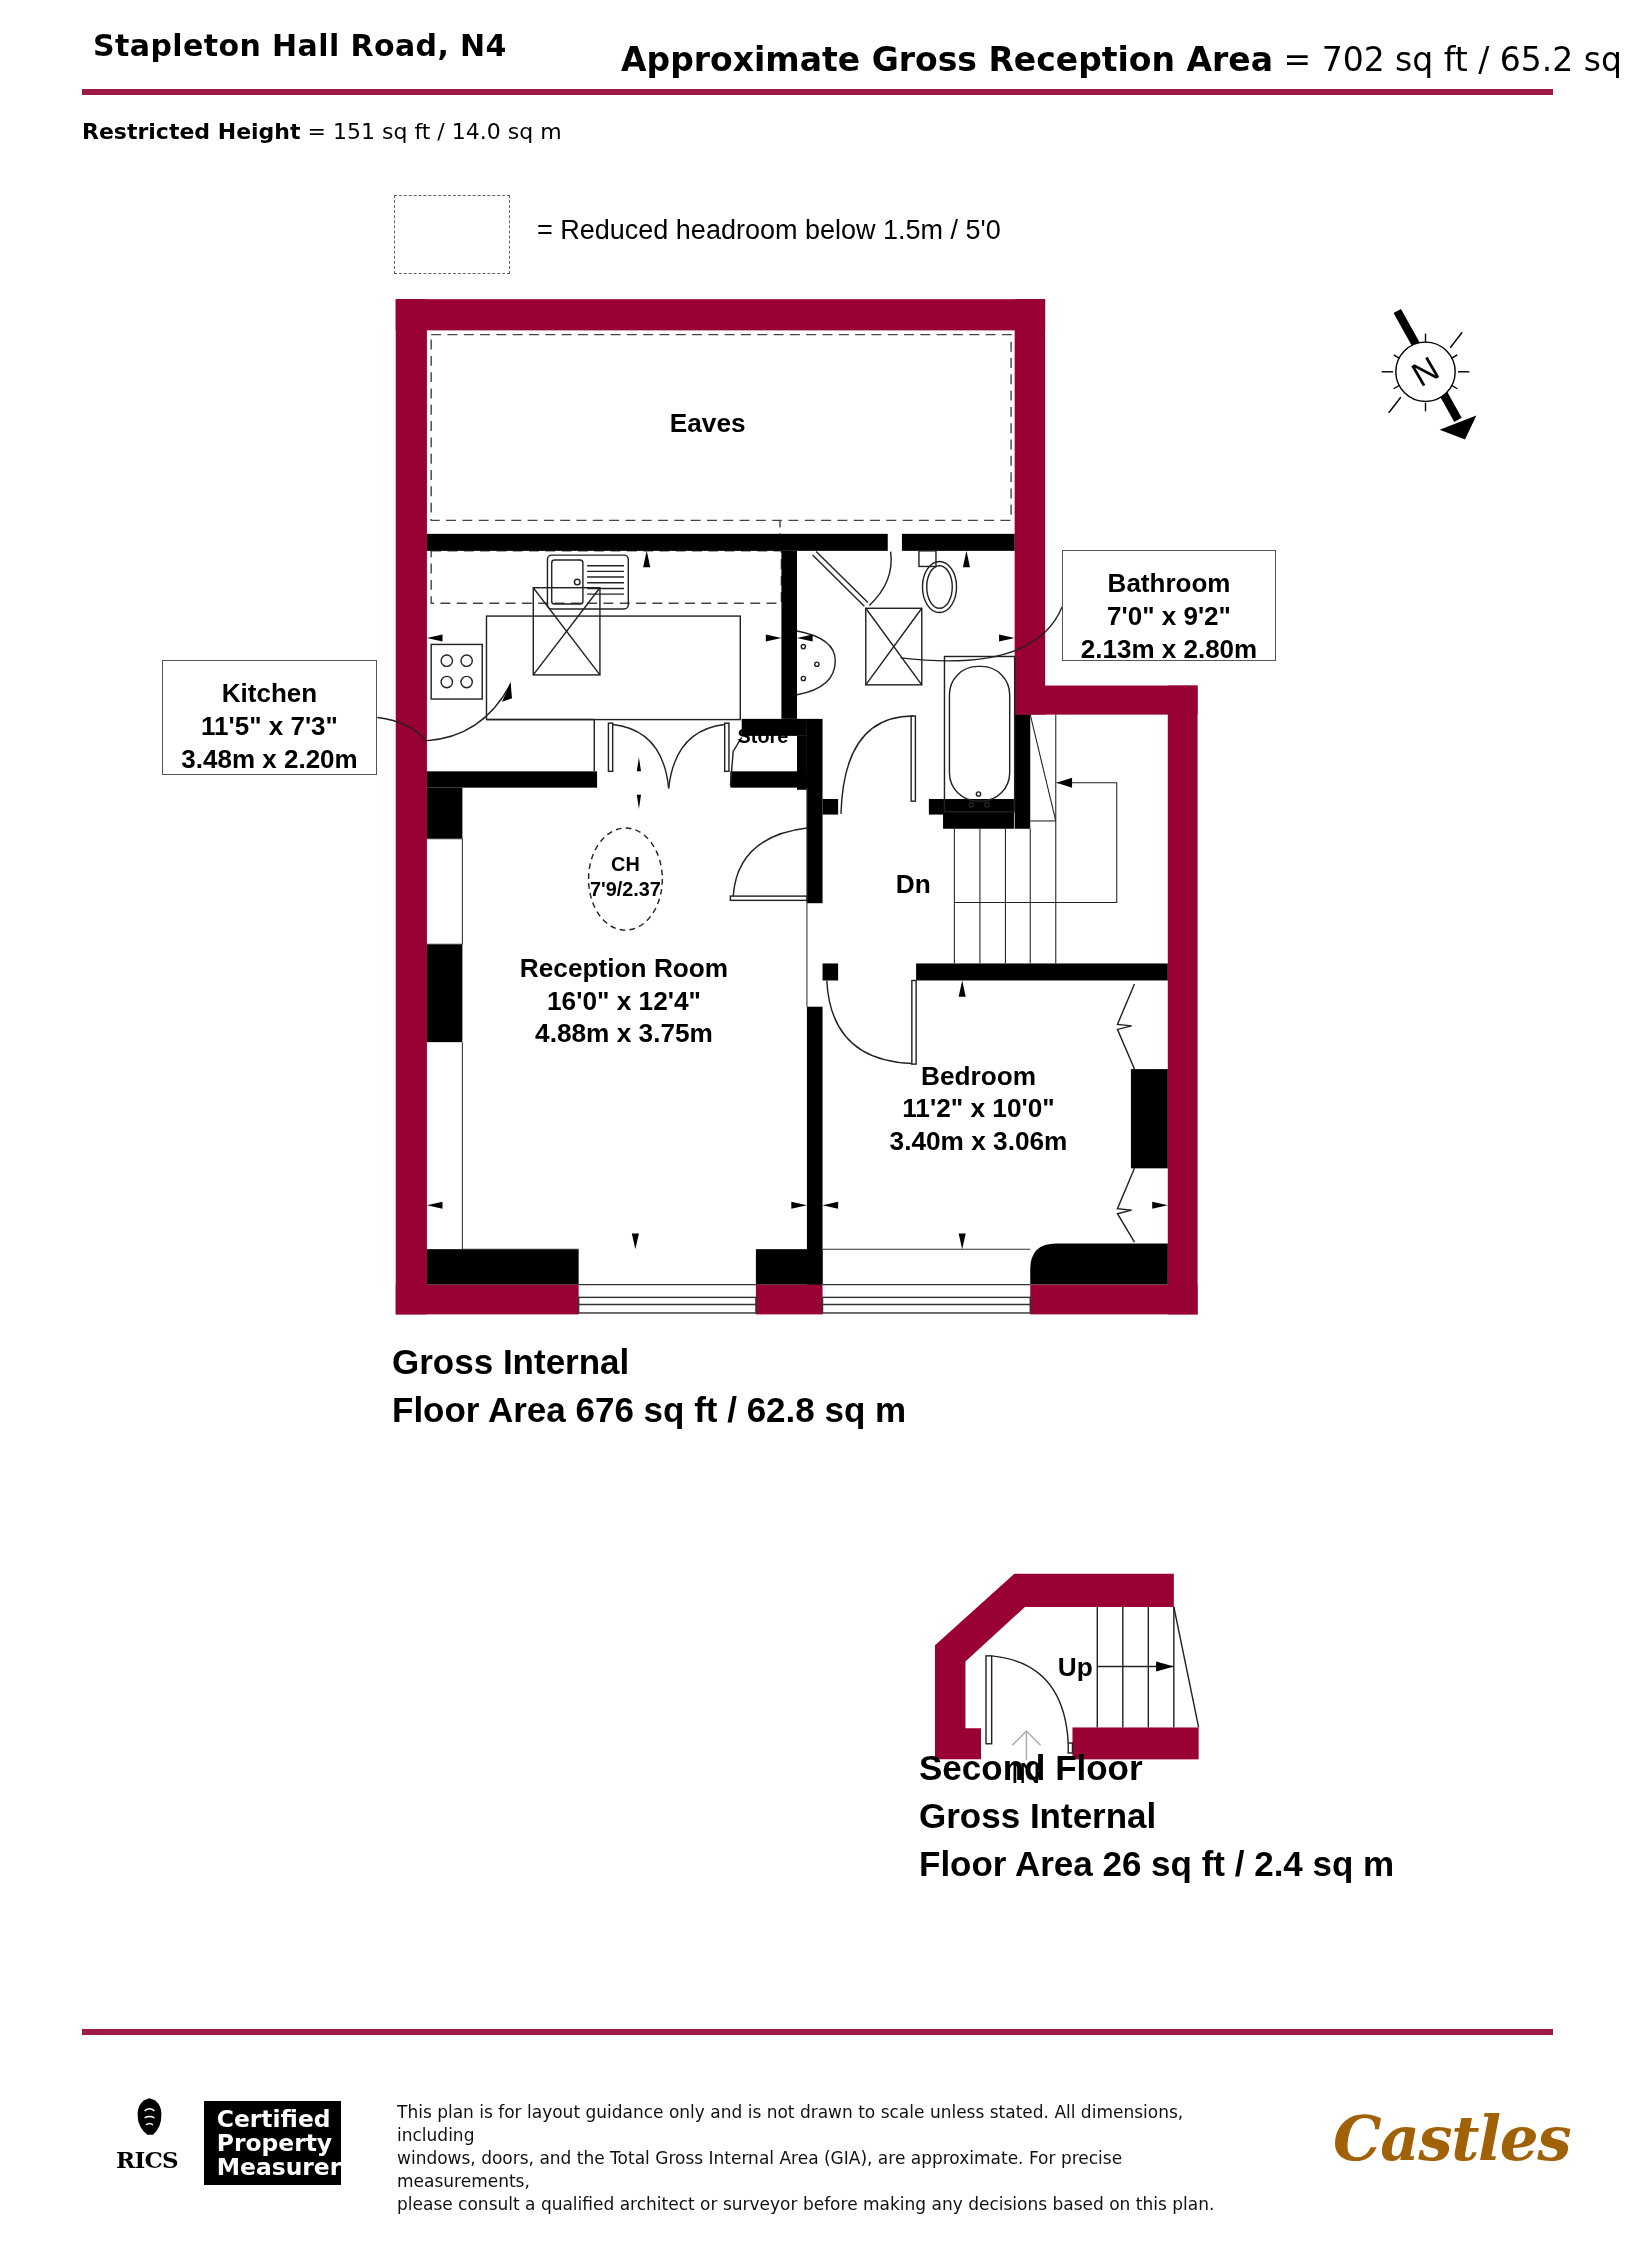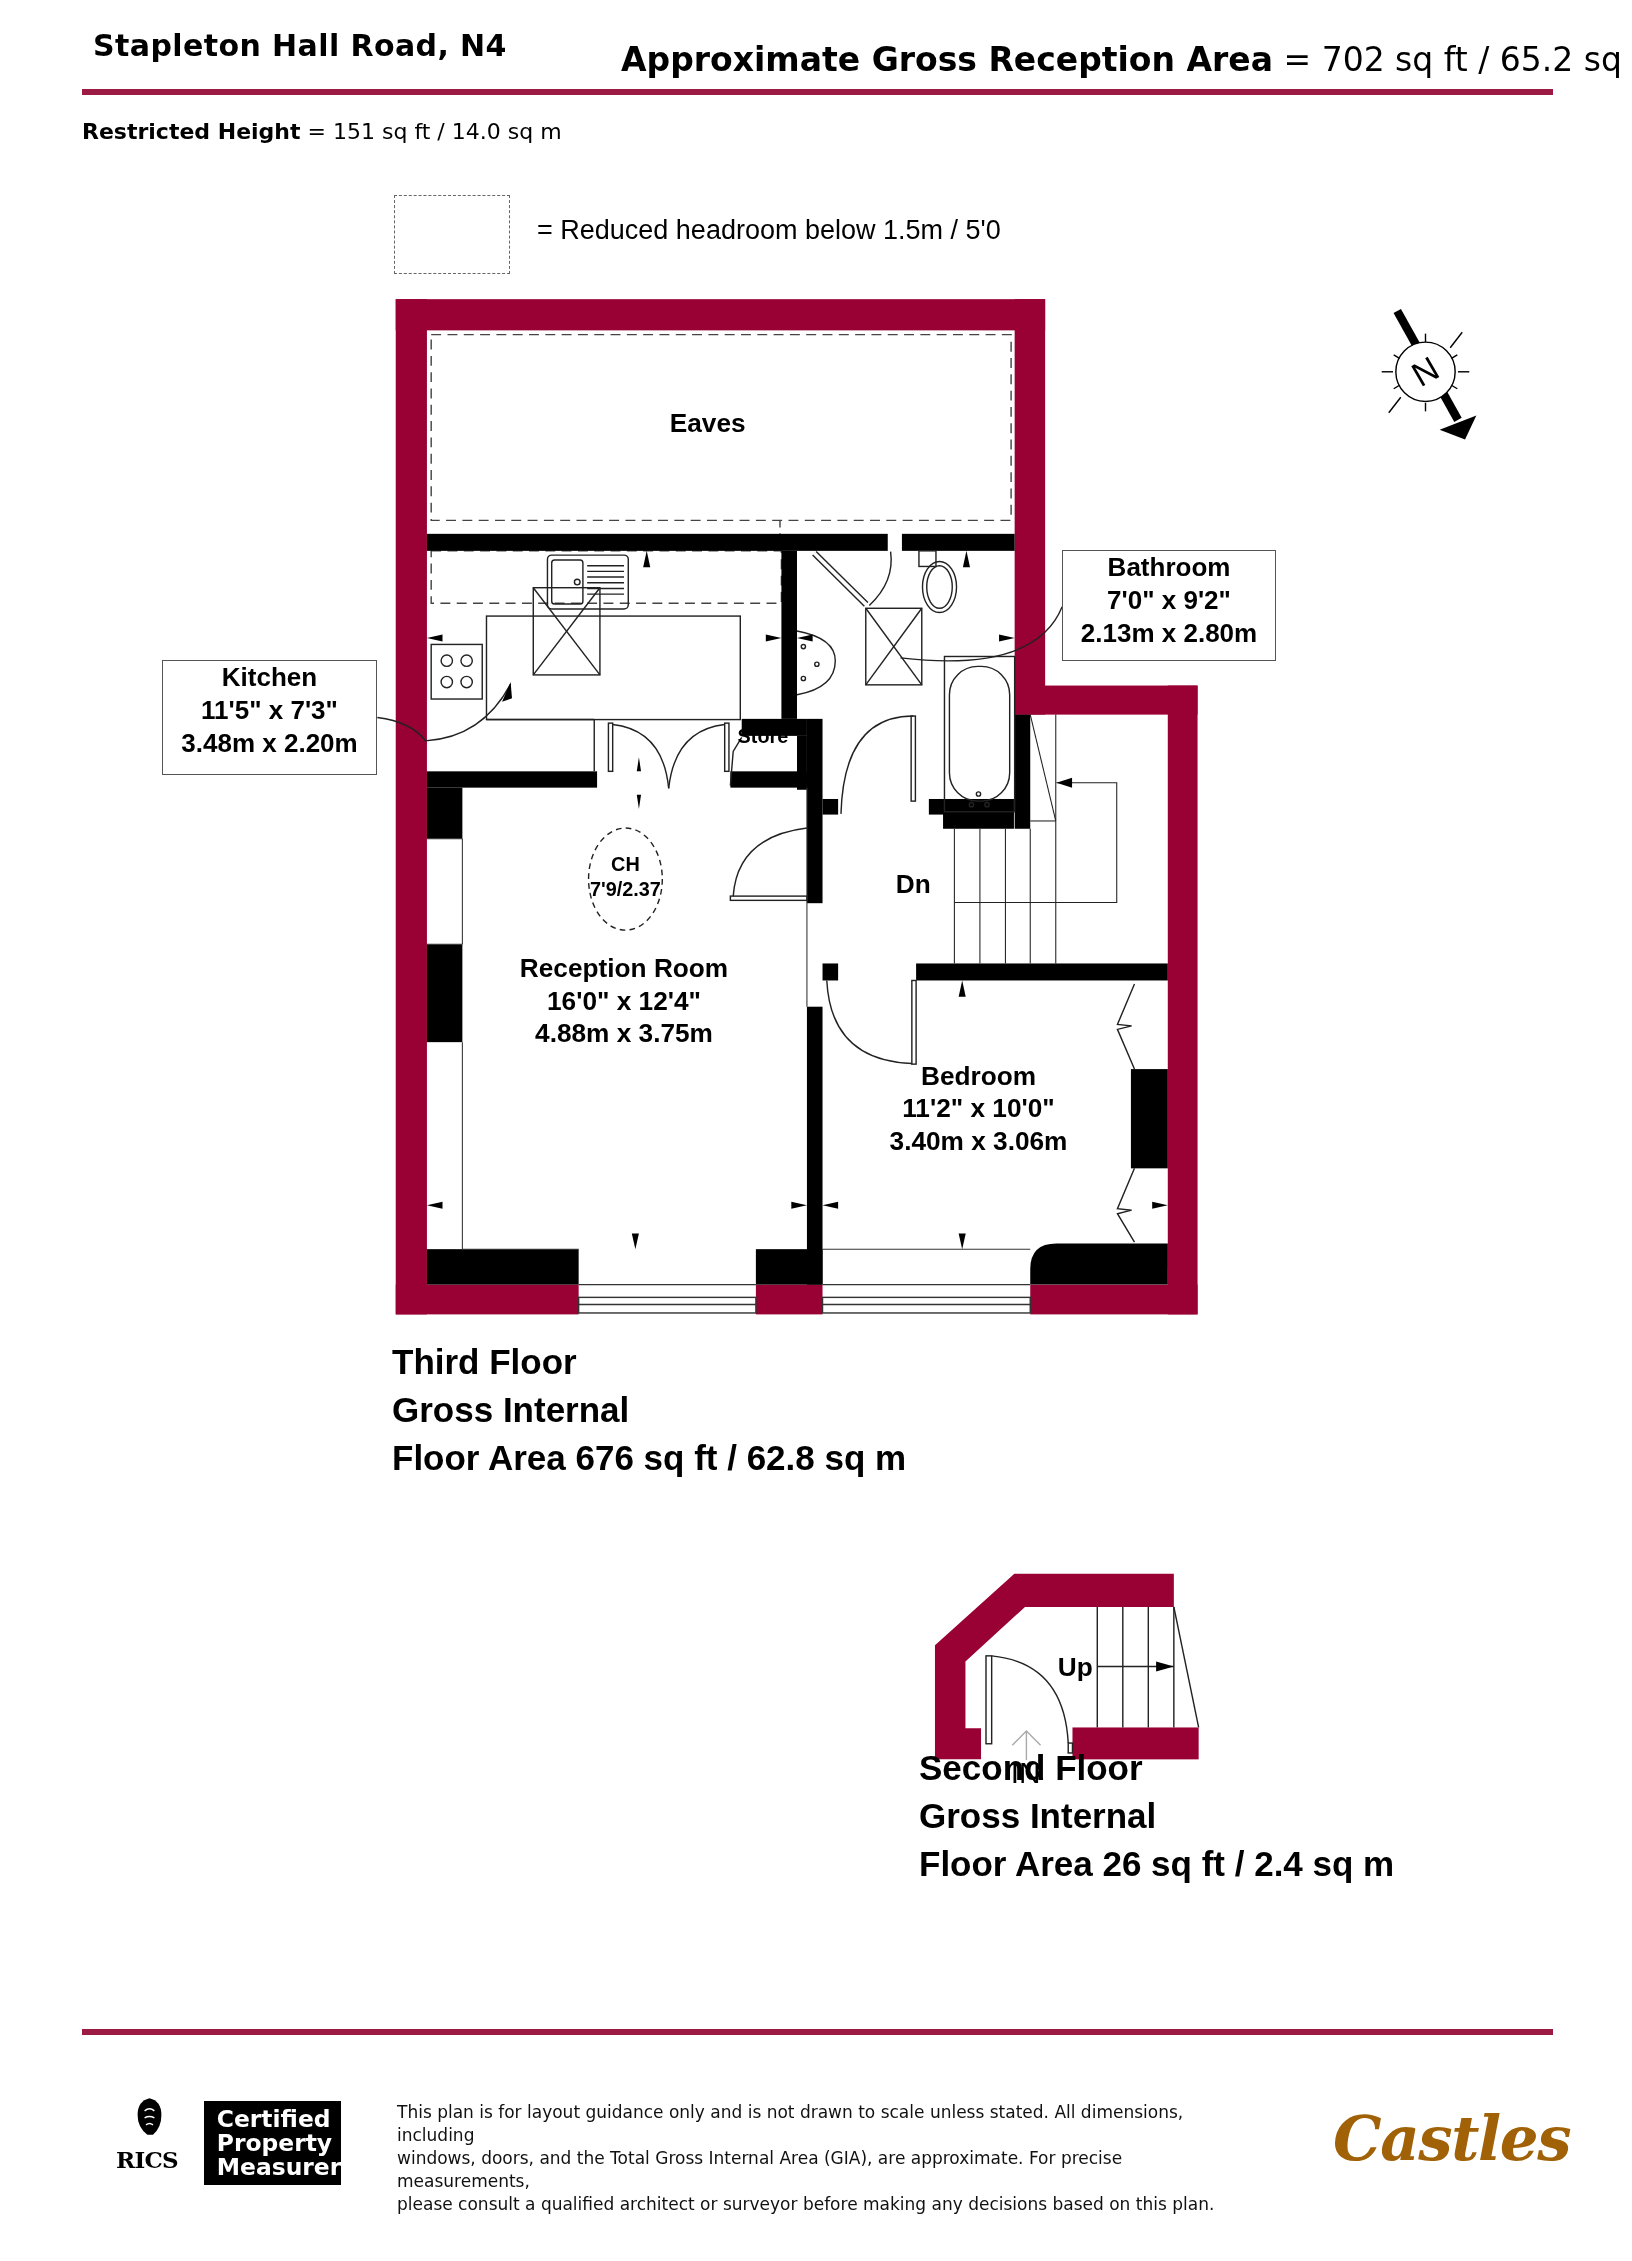--- a/index.html
+++ b/index.html
@@ -5,21 +5,21 @@
   html, body { margin:0; padding:0; background:#ffffff; }
   body { width:1633px; height:2261px; position:relative; overflow:hidden; font-family:"Liberation Sans", sans-serif; color:#000; }
   .abs { position:absolute; }
   .hdr-title { left:93px; top:28px; font-size:30px; font-weight:bold; white-space:nowrap; letter-spacing:0.4px; font-family:"DejaVu Sans", sans-serif; }
   .hdr-area { left:621px; top:40px; font-size:33px; white-space:nowrap; font-family:"DejaVu Sans", sans-serif; }
   .hdr-area b { font-weight:bold; }
   .hdr-area span.light { font-weight:normal; }
   .rule { left:82px; width:1471px; height:5.7px; background:#9b1b44; }
   .restricted { left:82px; top:119px; font-size:22px; white-space:nowrap; font-family:"DejaVu Sans", sans-serif; }
   .legend-text { left:537px; top:215px; font-size:27px; white-space:nowrap; }
-  .callout { position:absolute; border:1.4px solid #555; background:#fff; text-align:center; font-weight:bold; font-size:26px; line-height:33px; box-sizing:border-box; padding-top:0; }
+  .callout { position:absolute; border:1.4px solid #555; background:#fff; text-align:center; font-weight:bold; font-size:26px; line-height:33px; box-sizing:border-box; padding-top:16px; }
   .floor-caption { position:absolute; font-weight:bold; font-size:35px; line-height:48px; white-space:nowrap; }
   .disclaimer { left:397px; top:2101px; width:837px; text-align:left; font-size:17px; line-height:23px; font-family:"DejaVu Sans", sans-serif; color:#111; }
   .cpm { left:204px; top:2101px; width:137px; height:84px; background:#000; color:#fff; font-weight:bold; font-size:23.4px; line-height:24px; padding:5.7px 0 0 12.8px; box-sizing:border-box; font-family:"DejaVu Sans", sans-serif; }
   .rics { left:116px; top:2146px; font-size:23px; font-weight:bold; letter-spacing:-0.7px; font-family:"DejaVu Serif", serif; }
   .castles { left:1333px; top:2103px; font-size:61px; color:#a16207; font-family:"DejaVu Serif", serif; font-weight:bold; font-style:italic; letter-spacing:-1.4px; }
   svg text { font-family:"Liberation Sans", sans-serif; }
 </style>
 </head>
 <body>
 
@@ -239,21 +239,20 @@
   <div>3.48m x 2.20m</div>
 </div>
 
 <div class="callout" style="left:1062px; top:550px; width:214px; height:111px;">
   <div>Bathroom</div>
   <div>7'0" x 9'2"</div>
   <div>2.13m x 2.80m</div>
 </div>
 
 <div class="floor-caption" style="left:392px; top:1338px;">
-  <div>Third Floor</div>
   <div>Gross Internal</div>
   <div>Floor Area 676 sq ft / 62.8 sq m</div>
 </div>
 
 <svg class="abs" style="left:908px; top:1546px;" width="397" height="241" viewBox="0 0 560 340">
   <g fill="#990033">
     <polygon points="38,140 150,39 375,39 375,86 165,86 81,163 81,257 103,257 103,301 38,301"></polygon>
     <rect x="232" y="256" width="178" height="45"></rect>
   </g>
   <g stroke="#222" stroke-width="2" fill="none">

